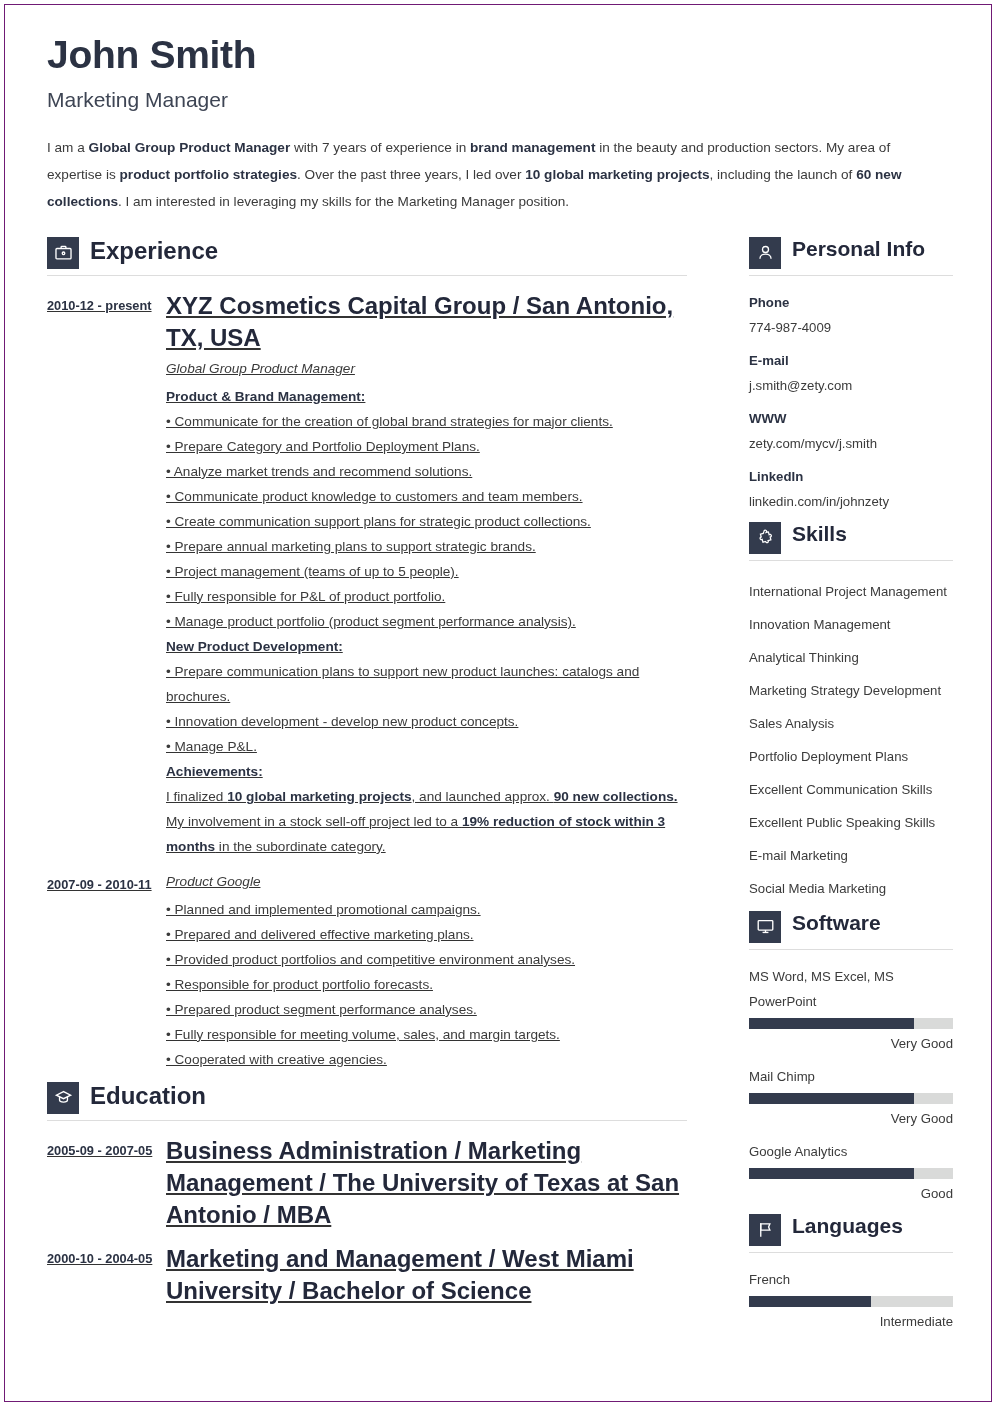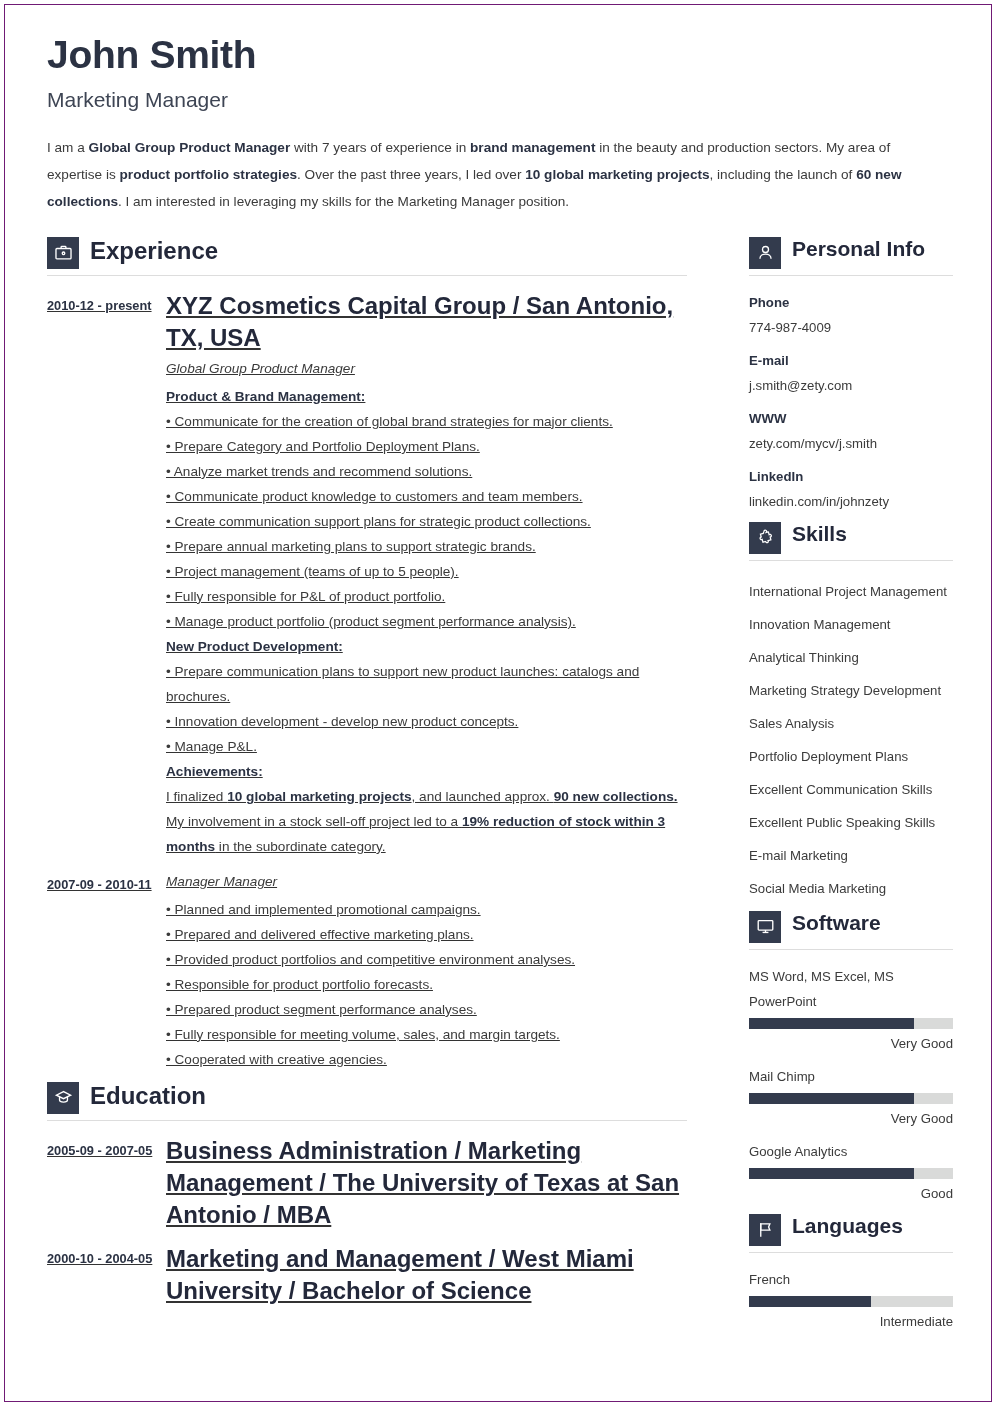--- a/index.html
+++ b/index.html
@@ -229,21 +229,21 @@
                   <div class="bullet">• Innovation development - develop new product concepts.</div>
                   <div class="bullet">• Manage P&amp;L.</div>
                   <div class="group-head">Achievements:</div>
                   <div class="ach-line"><span>I finalized </span><b>10 global marketing projects</b><span>, and launched approx. </span><b>90 new collections.</b></div>
                   <div class="ach-line"><span>My involvement in a stock sell-off project led to a </span><b>19% reduction of stock within 3 months</b><span> in the subordinate category.</span></div>
                 </div>
               </div>
               <div class="entry">
                 <div class="entry-date">2007-09 - 2010-11</div>
                 <div class="entry-body">
-                  <div class="entry-sub">Manager Manager</div>
+                  <div class="entry-sub">Product Google</div>
                   <div class="bullet">• Planned and implemented promotional campaigns.</div>
                   <div class="bullet">• Prepared and delivered effective marketing plans.</div>
                   <div class="bullet">• Provided product portfolios and competitive environment analyses.</div>
                   <div class="bullet">• Responsible for product portfolio forecasts.</div>
                   <div class="bullet">• Prepared product segment performance analyses.</div>
                   <div class="bullet">• Fully responsible for meeting volume, sales, and margin targets.</div>
                   <div class="bullet">• Cooperated with creative agencies.</div>
                 </div>
               </div>
             </div>

